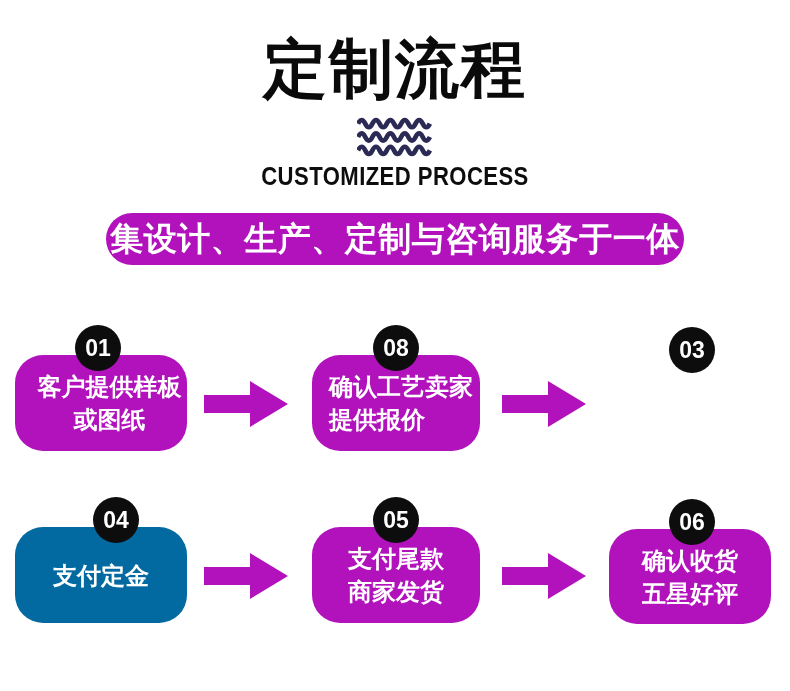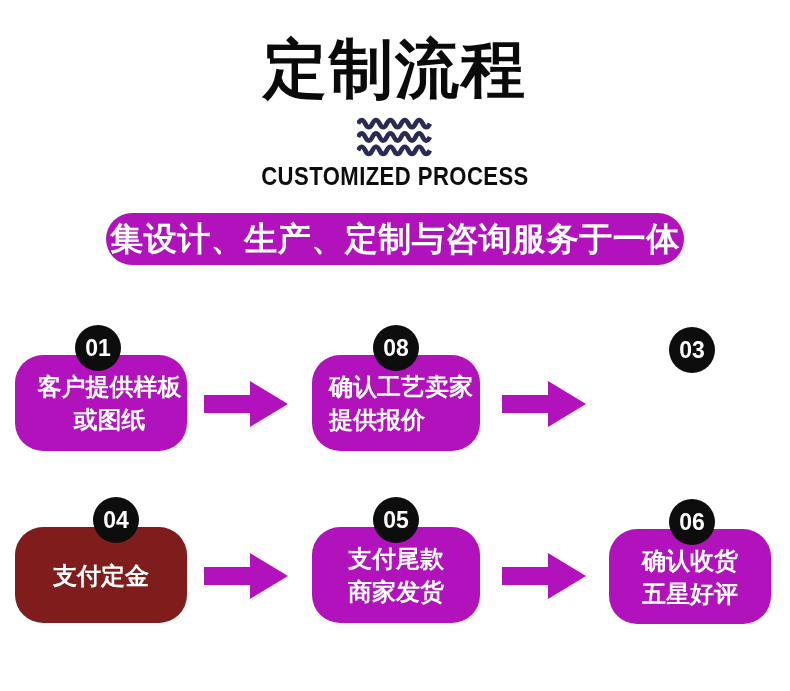--- a/index.html
+++ b/index.html
@@ -104,21 +104,21 @@
     <div class="step-line">提供报价</div>
   </div>
   <div class="step-num num2" style="background-color: rgb(13, 13, 13);">08</div>
 
   <svg class="arrow a2" viewBox="0 0 84 46" aria-hidden="true">
     <polygon points="0,14 46,14 46,0 84,23 46,46 46,32 0,32" fill="#b112bb"></polygon>
   </svg>
 
   <div class="step-num num3" style="background-color: rgb(13, 13, 13);">03</div>
 
-  <div class="step-box pos4 align-center" style="background-color: #7f1d1d;">
+  <div class="step-box pos4 align-center" style="background-color: #0369a1;">
     <div class="step-line">支付定金</div>
   </div>
   <div class="step-num num4" style="background-color: rgb(13, 13, 13);">04</div>
 
   <svg class="arrow a3" viewBox="0 0 84 46" aria-hidden="true">
     <polygon points="0,14 46,14 46,0 84,23 46,46 46,32 0,32" fill="#b112bb"></polygon>
   </svg>
 
   <div class="step-box pos5 align-center" style="background-color: rgb(177, 18, 187);">
     <div class="step-line">支付尾款</div>

